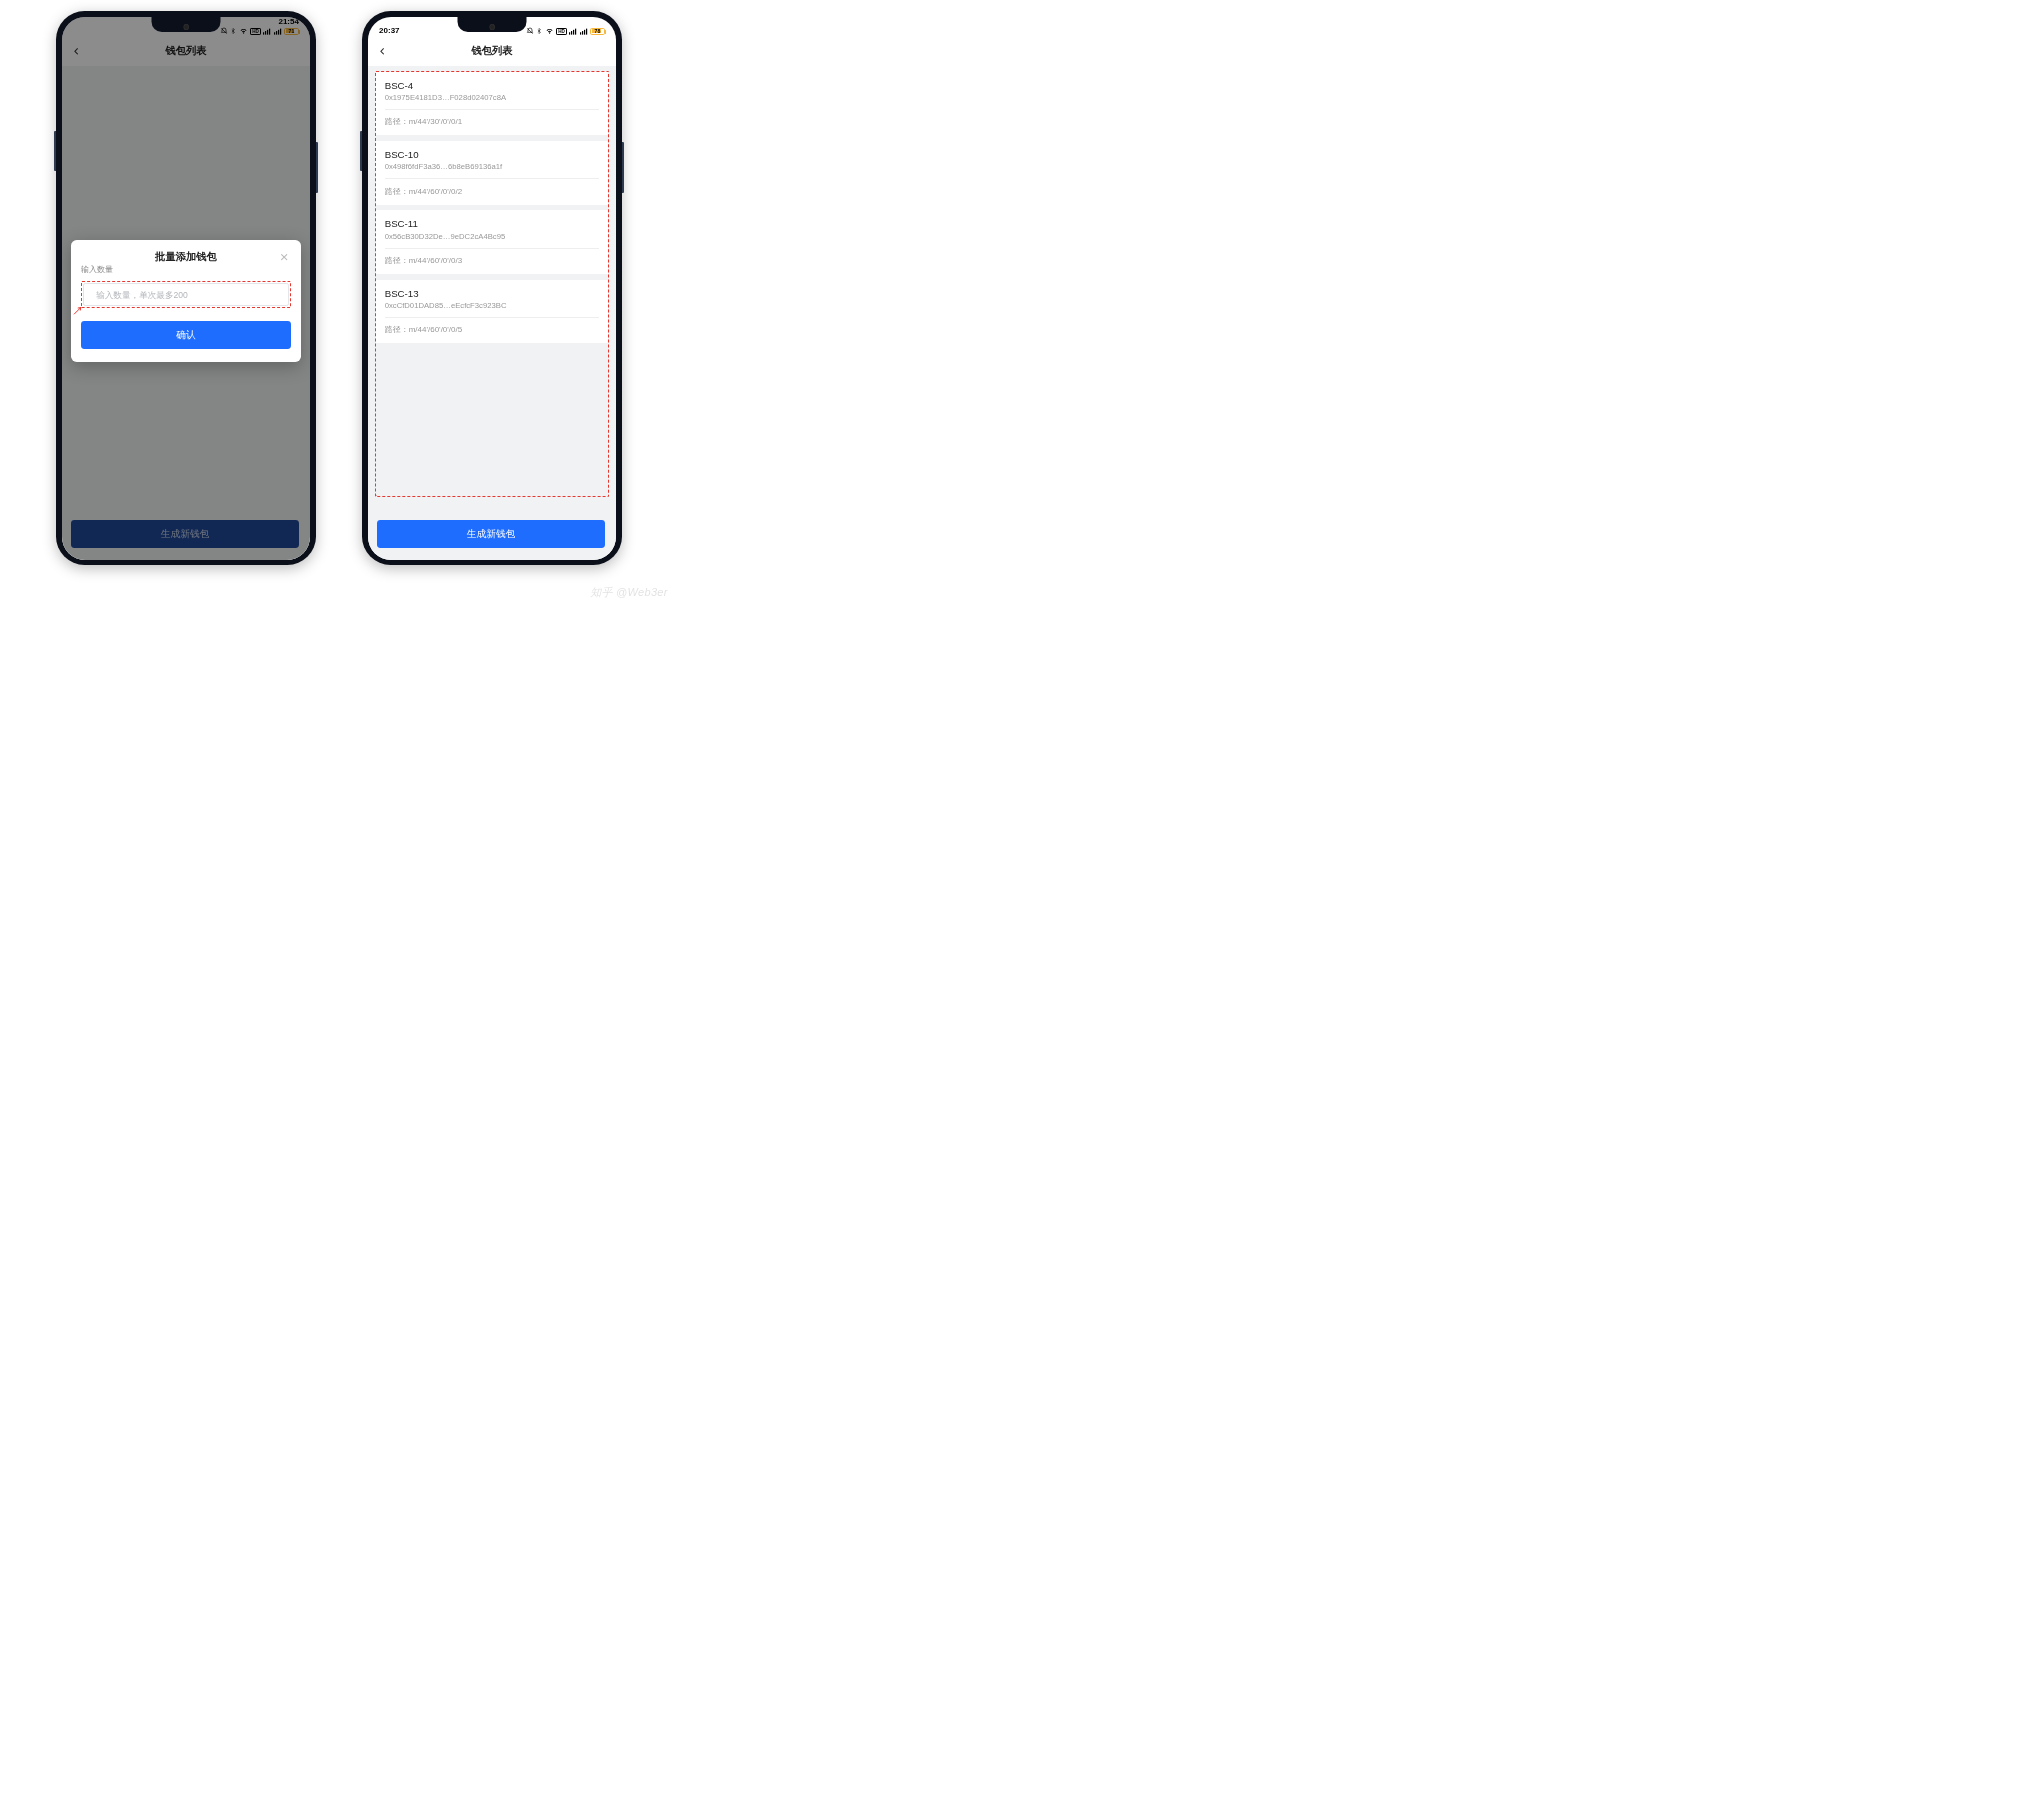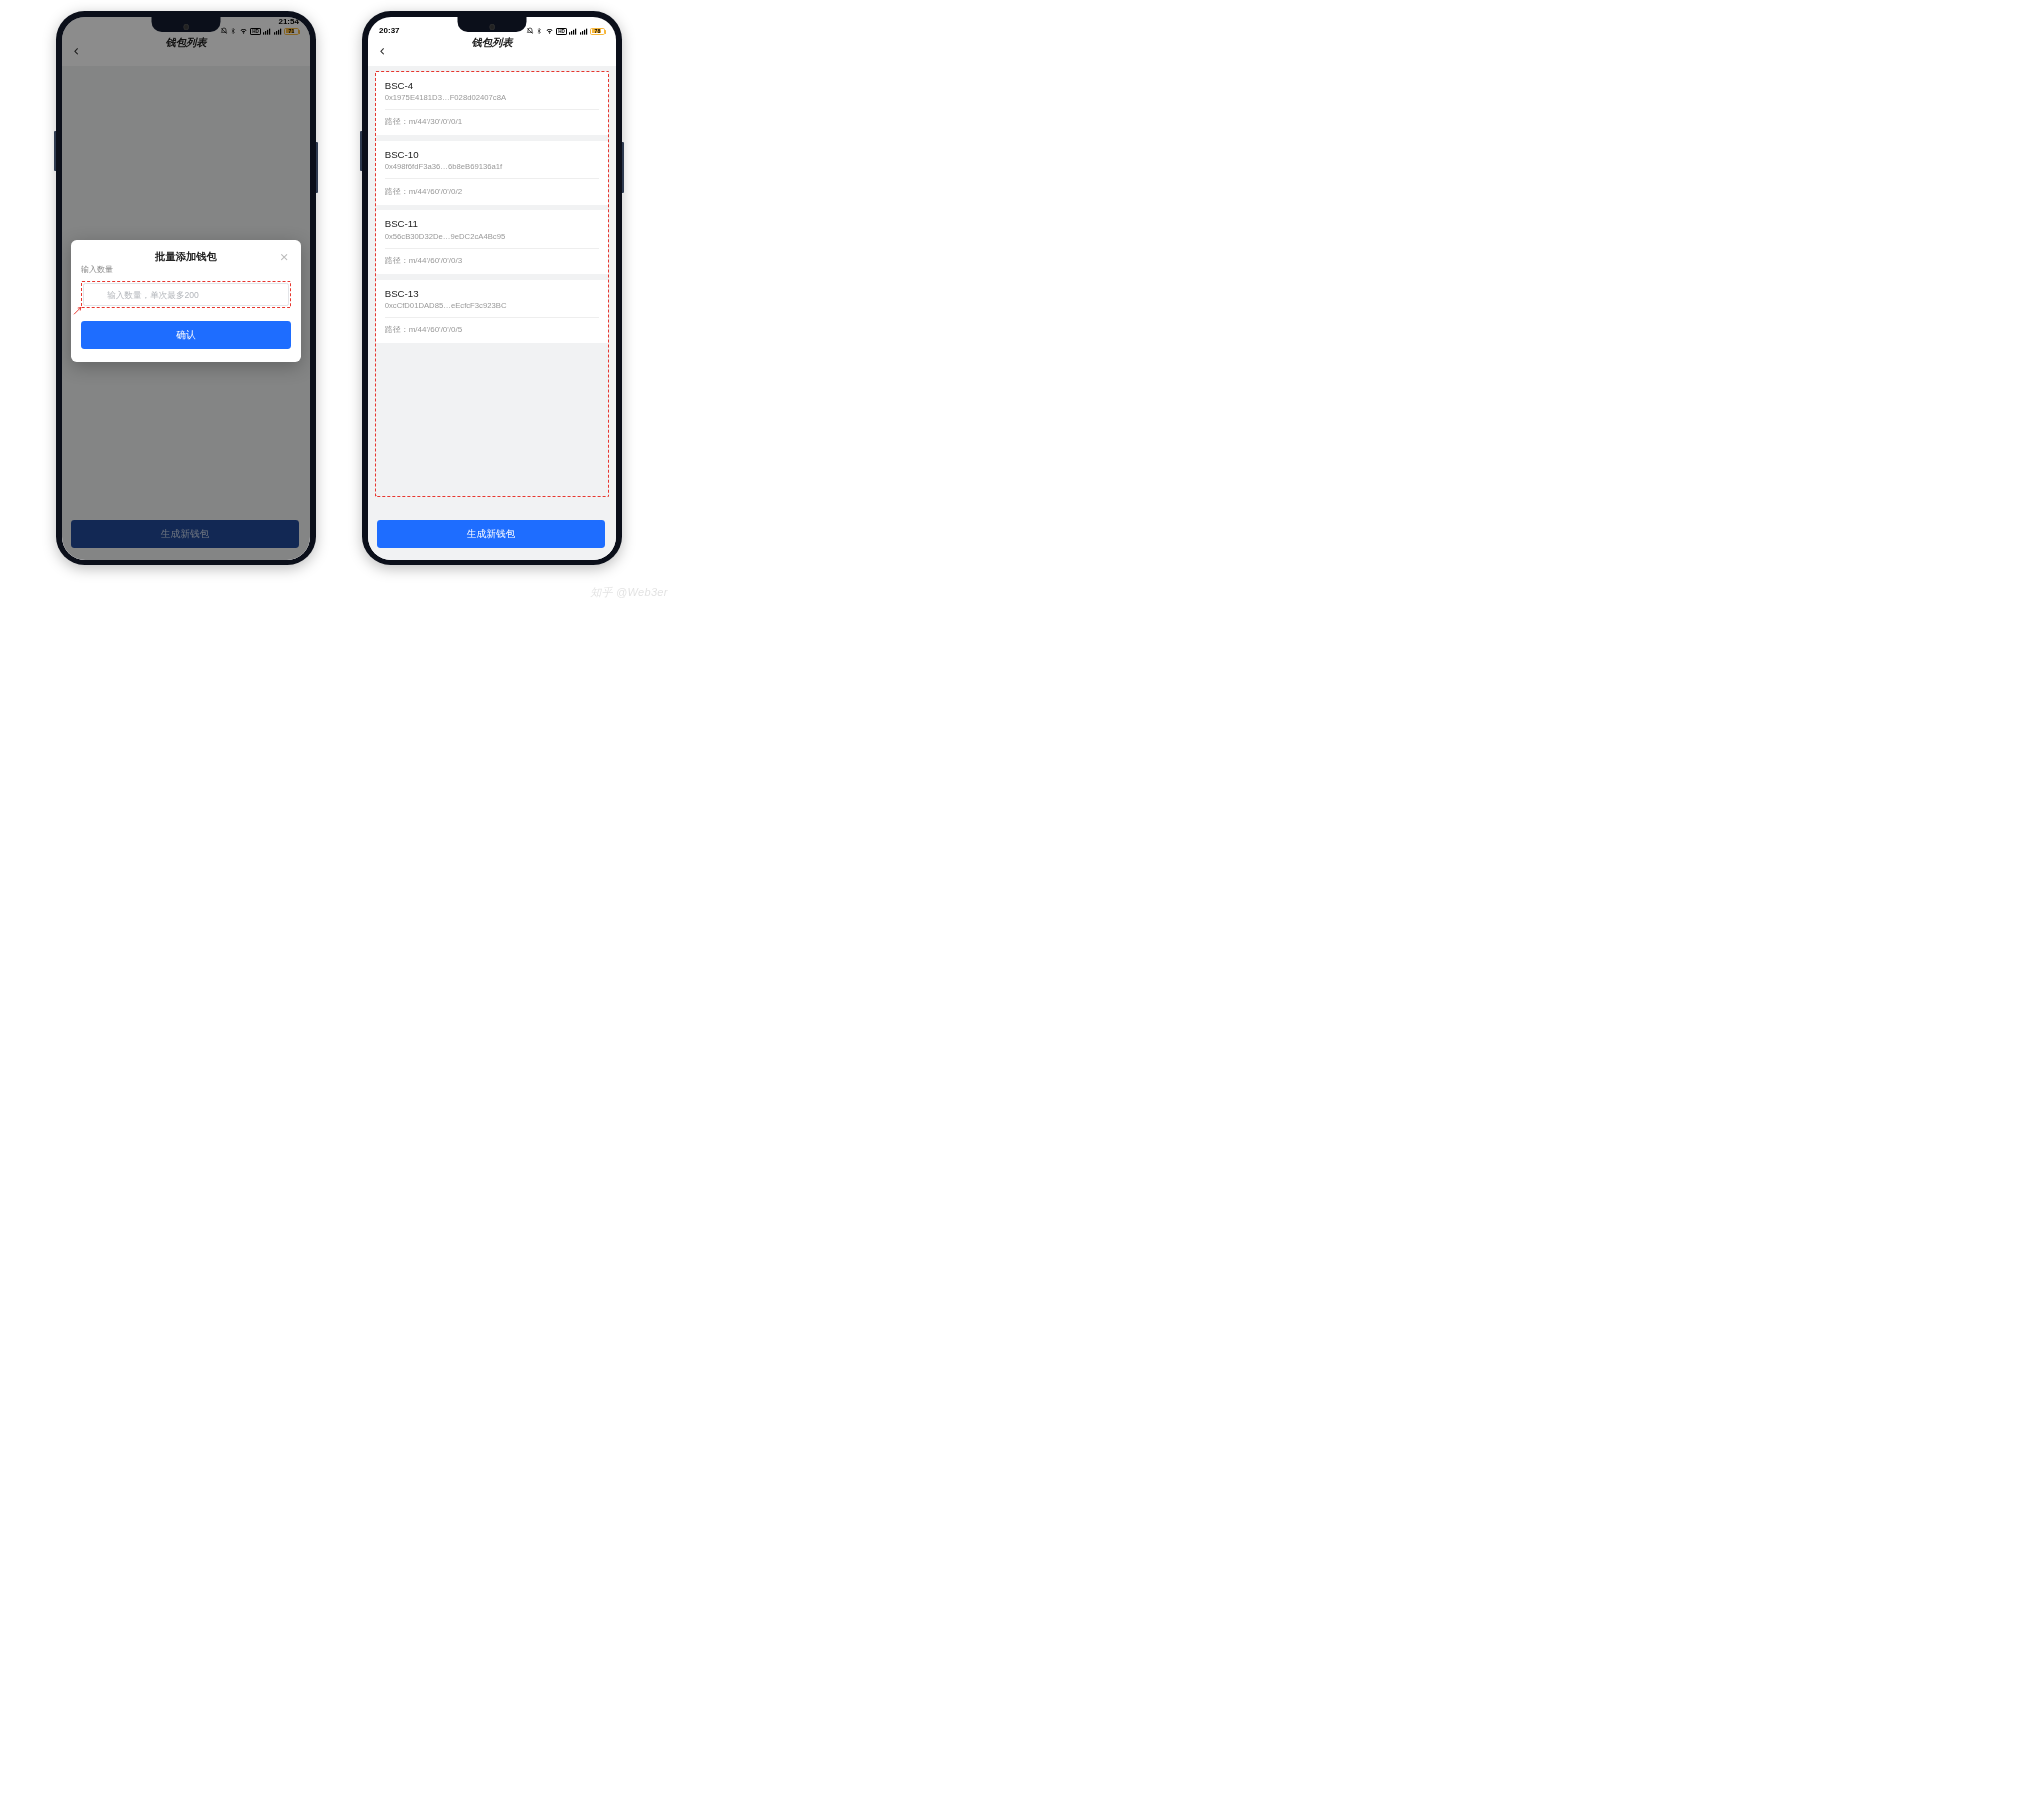--- a/index.html
+++ b/index.html
@@ -81,24 +81,23 @@
   .battery-fill{ height:100%; background:#f6b73c; border-radius:0.6px; }
   .battery-text{ font-size:5.1px; color:#000; position:absolute; left:50%; top:50%;
     transform:translate(-50%,-50%); font-weight:700; }
 
   
   .dimmed .status-bar { position:relative; z-index:5;flex-direction:column; }
 
   
   .navbar {
     height: 30px;
-    display:flex; justify-content:center;
+    display:flex; align-items:center; justify-content:center;
     position:relative;
     border-bottom:0.6px solid transparent;
-    font-style:italic;
   }
   .navbar .back {
     position:absolute; left:8px; top:50%; transform:translateY(-50%);
     width:13.7px; height:13.7px; display:flex; align-items:center; justify-content:center;
   }
   .navbar .title { font-size:10.3px; font-weight:600; color:#222; }
 
   
   .content {
     position:absolute; top:49px; bottom:0; left:0; right:0;
@@ -137,21 +136,21 @@
     position:absolute; right:0; top:0; width:12.6px; height:12.6px; color:#bbb;
     display:flex; align-items:center; justify-content:center;
   }
   .dialog .d-label{ font-size:8px; color:#888; margin-bottom:5.7px; }
   .d-input-wrap{
     border:1.1px dashed #e7372f; border-radius:1.1px; padding:1.1px;
     position:relative; margin-bottom:12.6px;
   }
   .d-input{
     width:100%; height:23px; border:0.6px solid #e3e5e8; border-radius:2.3px;
-    padding:0 23px; font-size:8.6px; color:#222; background:#fff;
+    padding:0 12px; font-size:8.6px; color:#222; background:#fff;
   }
   .d-input::placeholder{ color:#b3b6bb; }
   .arrow-callout{
     position:absolute; width:10.3px; height:10.3px;
   }
   .arrow-callout svg{ width:100%; height:100%; }
 
   
   .wlist-outline{
     position:absolute; left:6.9px; right:6.9px; top:4.6px; bottom:63px;

